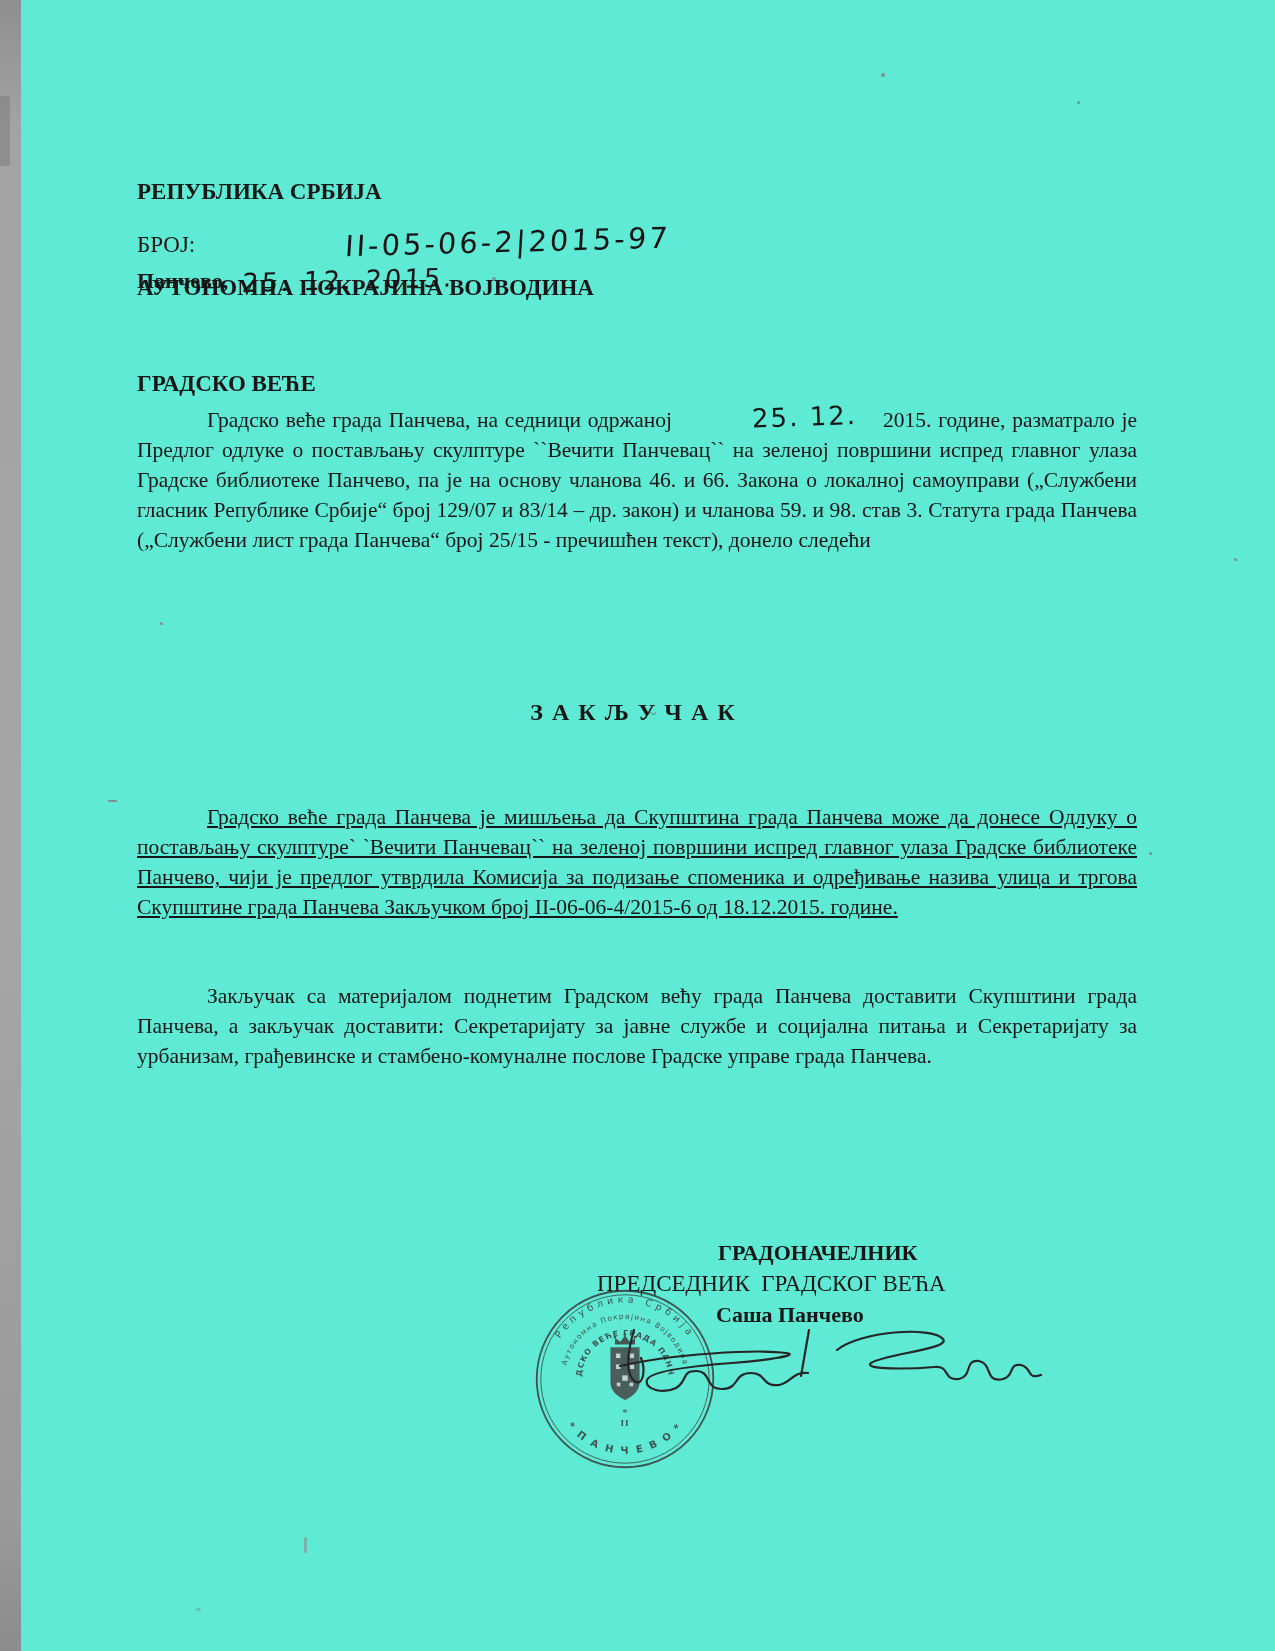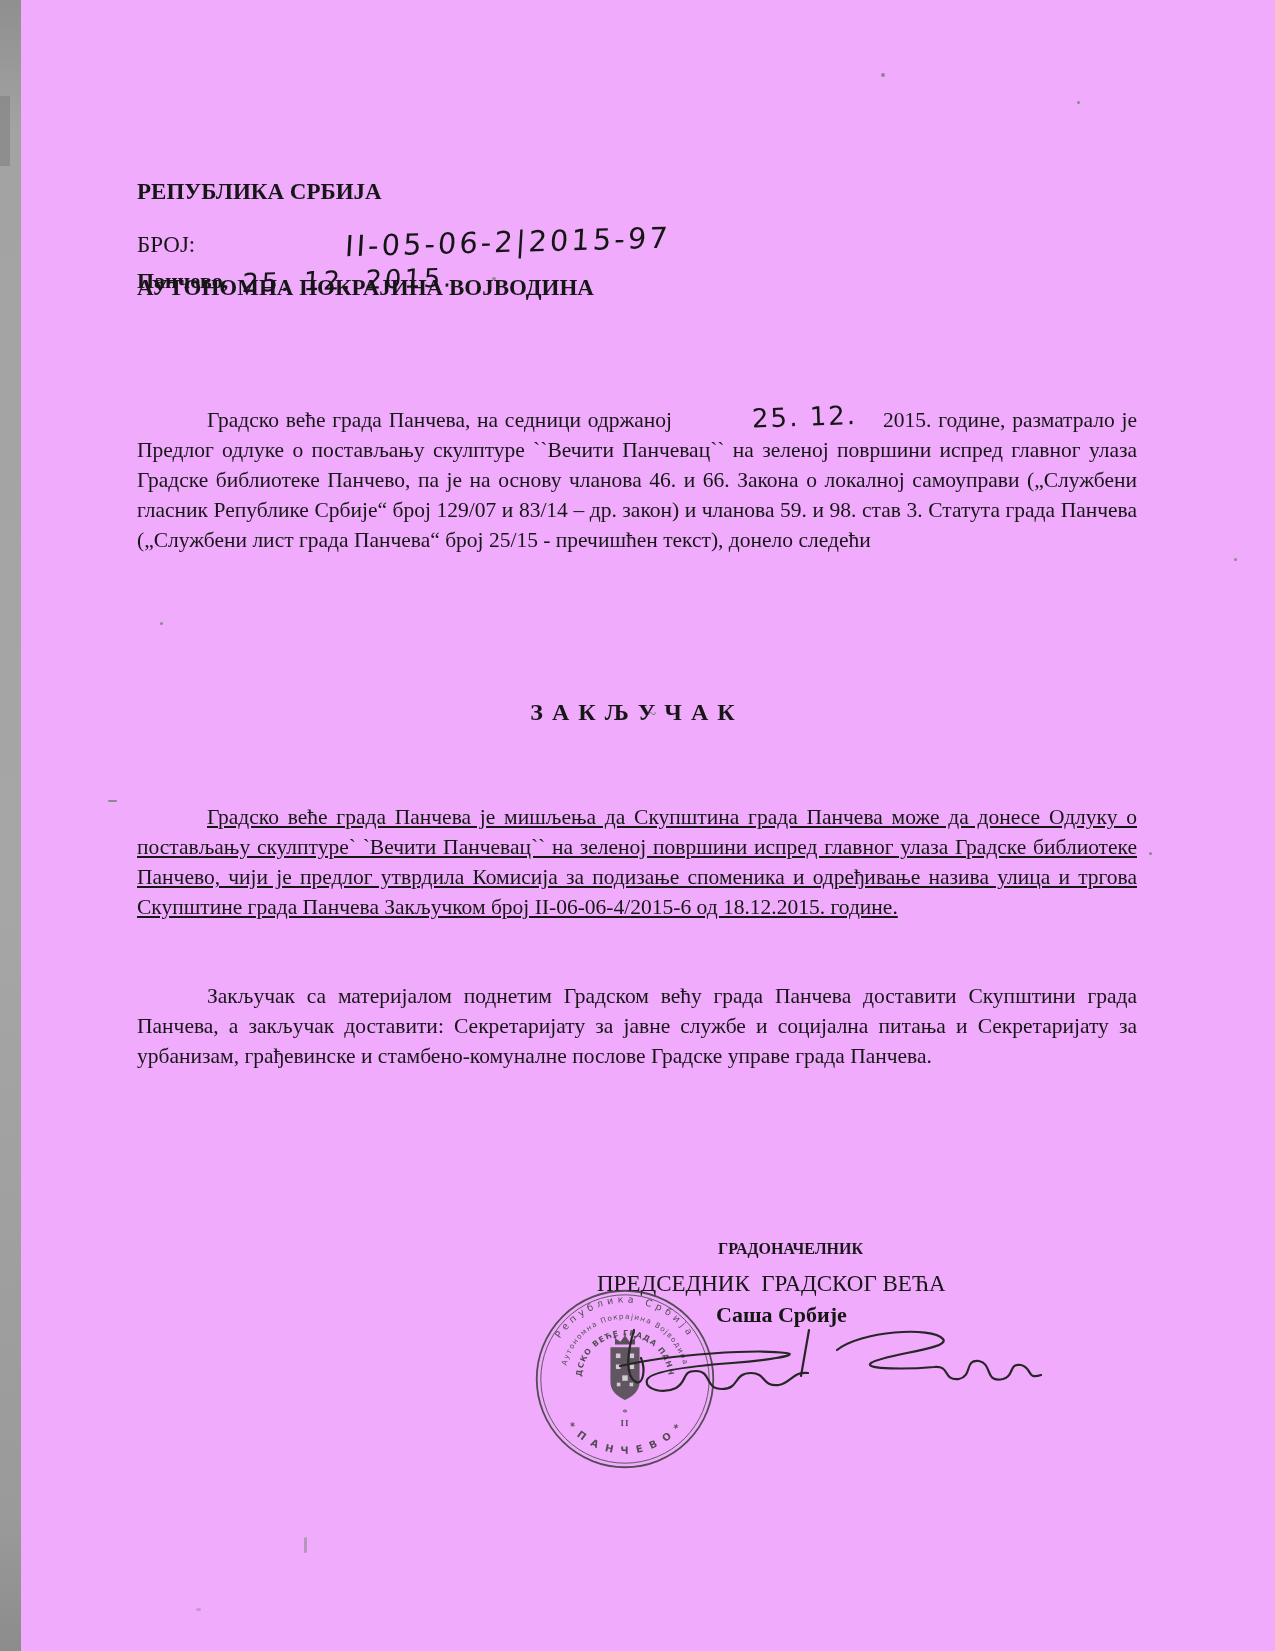--- a/index.html
+++ b/index.html
@@ -1,17 +1,17 @@
 <!DOCTYPE html>
 <html><head>
 <meta charset="utf-8">
 <style>
   html,body{margin:0;padding:0;}
   body{width:1275px;height:1651px;background:#e9e9e9;font-family:"Liberation Serif",serif;}
-  #page{position:relative;width:1275px;height:1651px;background:#f0abfc;overflow:hidden;color:#161616;}
+  #page{position:relative;width:1275px;height:1651px;background:#5eead4;overflow:hidden;color:#161616;}
   
   .scan-strip{position:absolute;left:0;top:0;width:21px;height:1651px;
     background:linear-gradient(180deg,#8f8f8f 0%,#a3a3a3 8%,#a6a6a6 55%,#9a9a9a 92%,#8c8c8c 100%);}
   .scan-strip-dark{position:absolute;left:0;top:96px;width:10px;height:70px;background:#7d7d7d;opacity:.55;}
   
   .hdr{position:absolute;left:137px;top:112px;font-weight:bold;font-size:23px;line-height:32px;white-space:pre-wrap;}
   .hdr-line{display:block;}
   .num-row{position:absolute;left:137px;top:232px;}
   .num-label{font-weight:normal;font-size:23px;}
   .place-row{position:absolute;left:137px;top:268px;}
@@ -25,40 +25,41 @@
   .para{position:absolute;left:137px;width:1000px;text-align:justify;
     font-size:21.5px;line-height:30.2px;text-indent:70px;}
   #intro{top:383px;}
   .handw-inline{font-size:26px;letter-spacing:2px;transform:rotate(-2deg);margin:0 26px 0 10px;line-height:0;}
   #doc-title{position:absolute;left:137px;top:658px;width:1000px;text-align:center;
     font-weight:bold;font-size:24px;letter-spacing:9px;text-indent:0;margin-top:41px;}
   .title-underscribble{position:absolute;left:648px;top:706px;color:#6a6a6a;font-size:15px;}
   #para2{top:780px;text-decoration:underline;}
   #para3{top:959px;}
   
-  .sig-line1{position:absolute;left:718px;top:1240px;font-weight:bold;font-size:16px;white-space:pre-wrap;}
+  .sig-line1{position:absolute;left:718px;top:1240px;font-weight:bold;font-size:22px;white-space:pre-wrap;}
   .sig-line2{position:absolute;left:597px;top:1271px;font-weight:normal;font-size:23px;white-space:pre-wrap;}
   .sig-name{position:absolute;left:716px;top:1302px;font-weight:bold;font-size:22px;}
   
   #seal-svg{position:absolute;left:534px;top:1288px;width:182px;height:182px;z-index:3;opacity:.85;}
   #signature-svg{position:absolute;left:612px;top:1318px;width:450px;height:110px;z-index:4;}
   
   .speck{position:absolute;background:#8a8a8a;border-radius:50%;}
 </style>
 </head>
 <body>
 
 <div id="page">
 
   <div class="scan-strip"></div>
   <div class="scan-strip-dark"></div>
 
   <div class="hdr">
     <span class="hdr-line">РЕПУБЛИКА СРБИЈА</span>
     <span class="hdr-line">АУТОНОМНА ПОКРАЈИНА ВОЈВОДИНА</span>
+    <span class="hdr-line">ГРАДСКО ВЕЋЕ</span>
   </div>
 
   <div class="num-row">
     <span class="num-label">БРОЈ:</span>
     <span class="handw handw-num">II-05-06-2|2015-97</span>
   </div>
 
   <div class="place-row">
     <span class="place-label">Панчево,</span>
     <span class="handw handw-date">25. 12. 2015.</span>
@@ -67,21 +68,21 @@
   <p class="para" id="intro"><span>Градско веће града Панчева, на седници одржаној</span><span class="handw handw-inline">25. 12.</span><span>2015. године, разматрало је Предлог одлуке о постављању скулптуре ``Вечити Панчевац`` на зеленој површини испред главног улаза Градске библиотеке Панчево, па је на основу чланова 46. и 66. Закона о локалној самоуправи („Службени гласник Републике Србије“ број 129/07 и 83/14 – др. закон) и чланова 59. и  98. став 3. Статута града Панчева („Службени лист града Панчева“ број 25/15 - пречишћен текст), донело следећи</span></p>
 
   <div id="doc-title">ЗАКЉУЧАК</div>
   <div class="title-underscribble">~</div>
 
   <p class="para" id="para2">Градско веће града Панчева је мишљења да Скупштина града Панчева може да донесе Одлуку о постављању скулптуре` `Вечити Панчевац`` на зеленој површини испред главног улаза Градске библиотеке Панчево, чији је предлог утврдила Комисија за подизање споменика и одређивање назива улица и тргова Скупштине града Панчева Закључком број II-06-06-4/2015-6 од 18.12.2015. године.</p>
   <p class="para" id="para3">Закључак са материјалом поднетим Градском већу града Панчева доставити Скупштини града Панчева, а закључак доставити: Секретаријату за јавне службе и социјална питања и Секретаријату за урбанизам, грађевинске и стамбено-комуналне послове Градске управе града Панчева.</p>
 
   <div class="sig-line1">ГРАДОНАЧЕЛНИК</div>
   <div class="sig-line2">ПРЕДСЕДНИК  ГРАДСКОГ ВЕЋА</div>
-  <div class="sig-name">Саша Србије</div>
+  <div class="sig-name">Саша Панчево</div>
 
   <svg id="seal-svg" viewBox="0 0 200 200">
     <defs>
       <path id="arcOuter" d="M 21.1 71.3 A 84 84 0 0 1 178.9 71.3"></path>
       <path id="arcMiddle" d="M 36.2 82.9 A 66 66 0 0 1 163.8 82.9"></path>
       <path id="arcInner" d="M 52.2 95.8 A 48 48 0 0 1 147.8 95.8"></path>
       <path id="arcBottom" d="M 22.9 128 A 82 82 0 0 0 177.1 128"></path>
     </defs>
     <g stroke="#3a3a3a" fill="none">
       <circle cx="100" cy="100" r="97" stroke-width="2"></circle>

